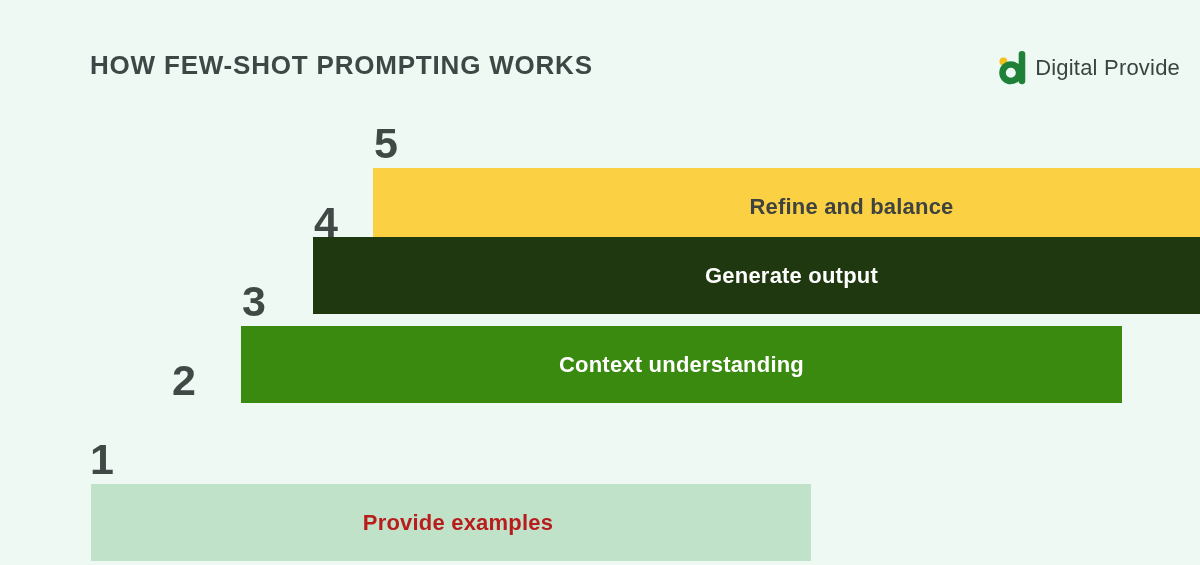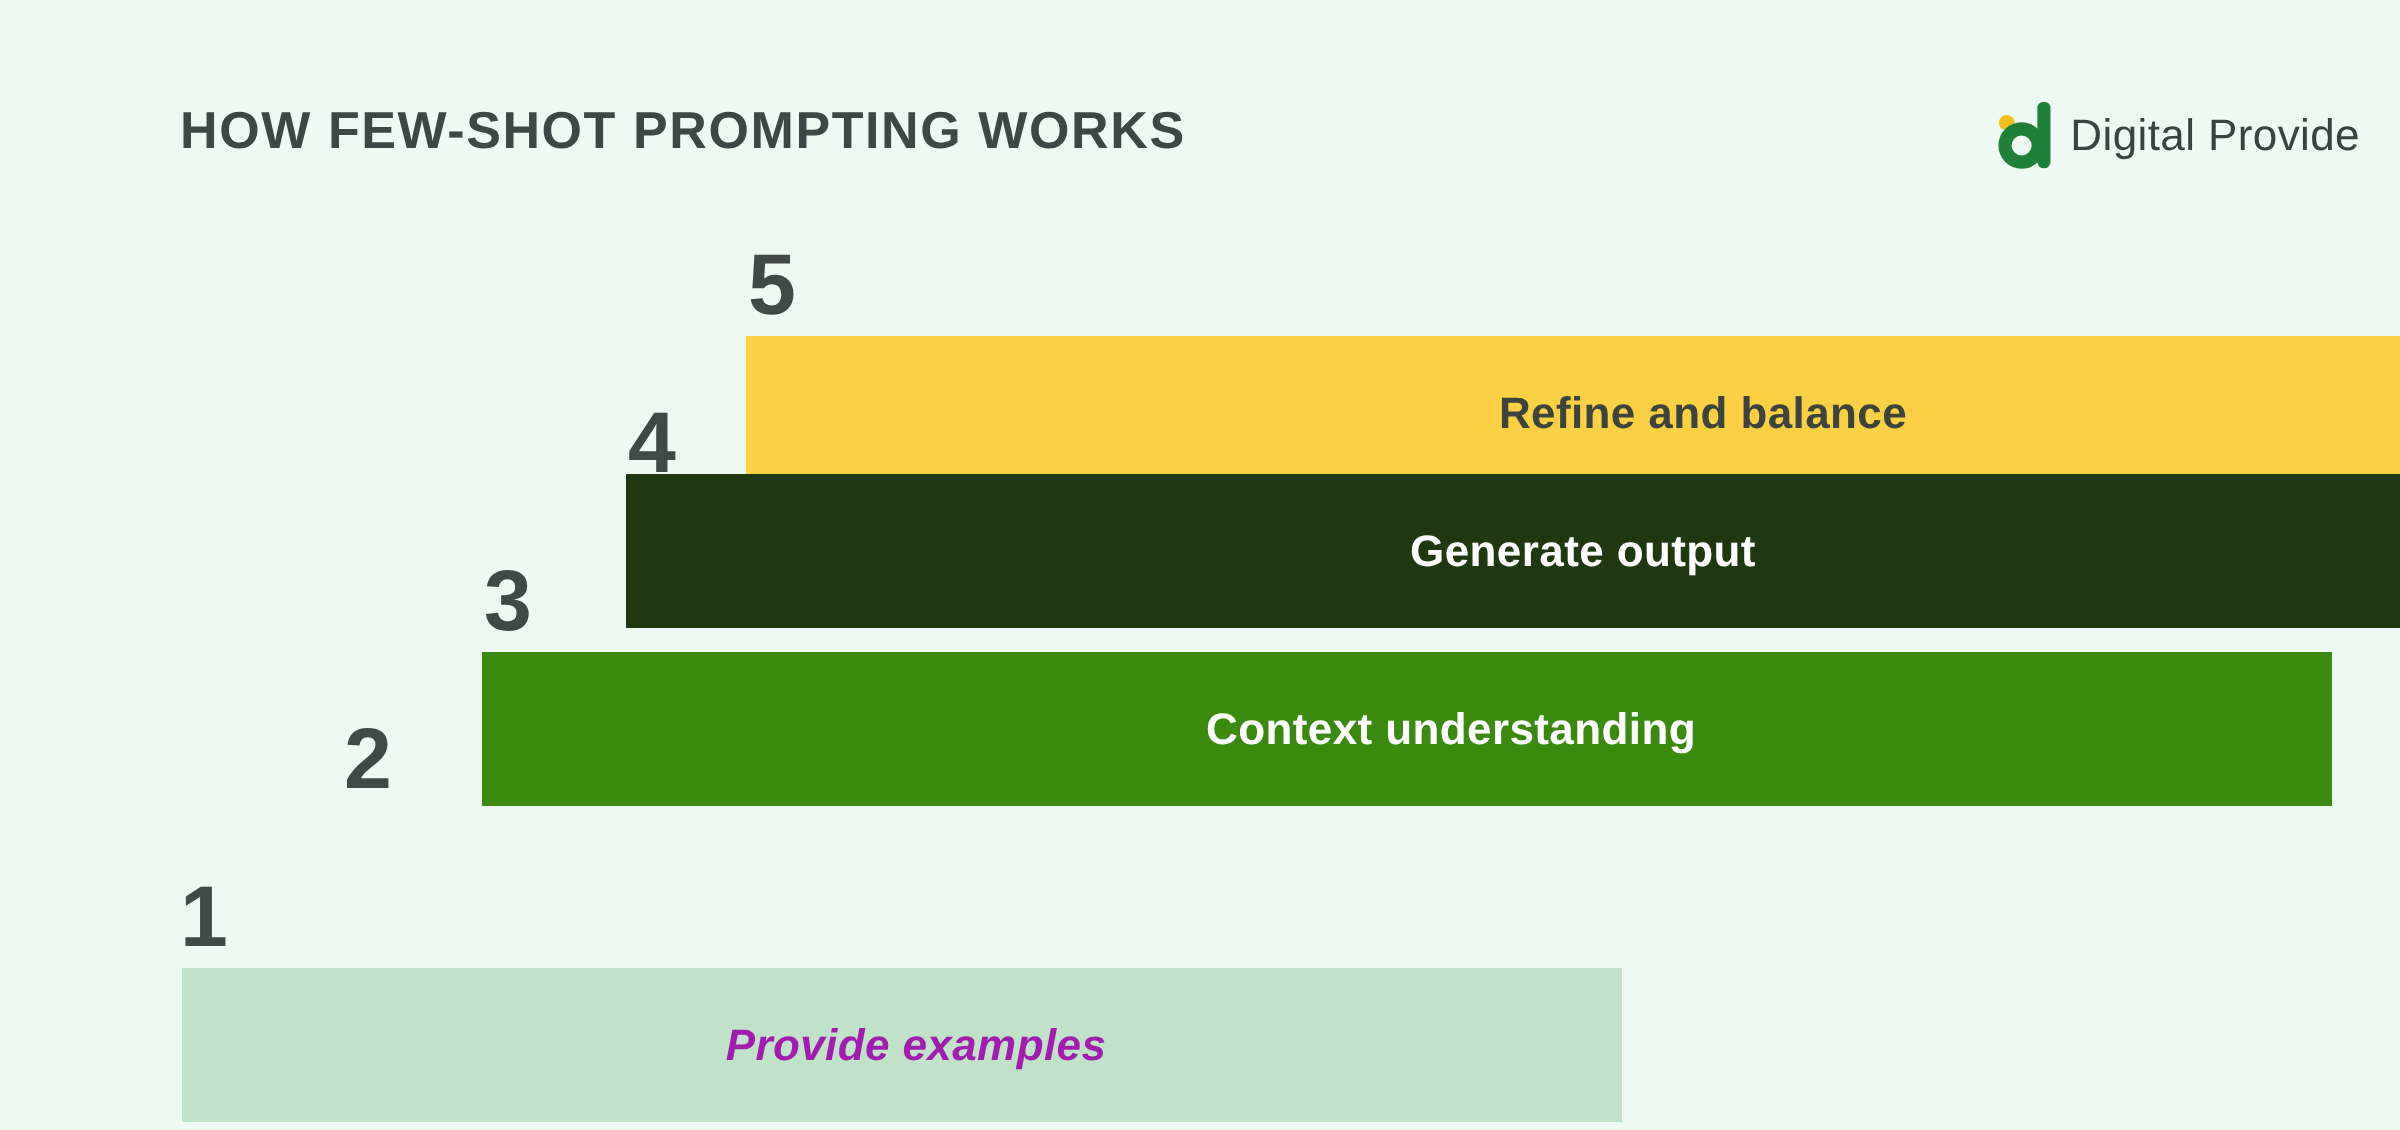--- a/index.html
+++ b/index.html
@@ -50,21 +50,21 @@
   }
   
   .n5 { left: 348px; top: 120px; }
   .n4 { left: 288px; top: 199px; }
   .n3 { left: 216px; top: 278px; }
   .n2 { left: 146px; top: 357px; }
   .n1 { left: 64px;  top: 436px; }
 
   .s5 { left: 347px; top: 168px; width: 853px; }
   .s4 { left: 287px; top: 237px; width: 913px; }
-  .s3 { left: 215px; top: 326px; width: 881px; padding-left: 44px; }
+  .s3 { left: 215px; top: 326px; width: 881px; }
   .s2 { left: 145px; top: 405px; width: 756px; }
   .s1 { left: 65px;  top: 484px; width: 720px; }
 
   .lbl5 { transform: translateX(52px); }
   .lbl4 { transform: translateX(22px); }
   .lbl2 { transform: translateX(-15px); }
   .lbl1 { transform: translateX(7px); }
 </style>
 </head>
 <body>
@@ -94,16 +94,16 @@
 
   <div class="step-num n3" style="color: rgb(65, 73, 70);">3</div>
   <div class="bar s3" style="background-color: rgb(58, 138, 16);">
     <span class="bar-label lbl3" style="color: rgb(255, 255, 255);">Context understanding</span>
   </div>
 
   <div class="step-num n2" style="color: rgb(65, 73, 70);">2</div>
 
   <div class="step-num n1" style="color: rgb(65, 73, 70);">1</div>
   <div class="bar s1" style="background-color: rgb(192, 226, 201);">
-    <span class="bar-label lbl1" style="color: #a21caf; font-style: italic;">Provide examples</span>
+    <span class="bar-label lbl1" style="color: #b91c1c;">Provide examples</span>
   </div>
 
 </div>
 
 </body></html>

